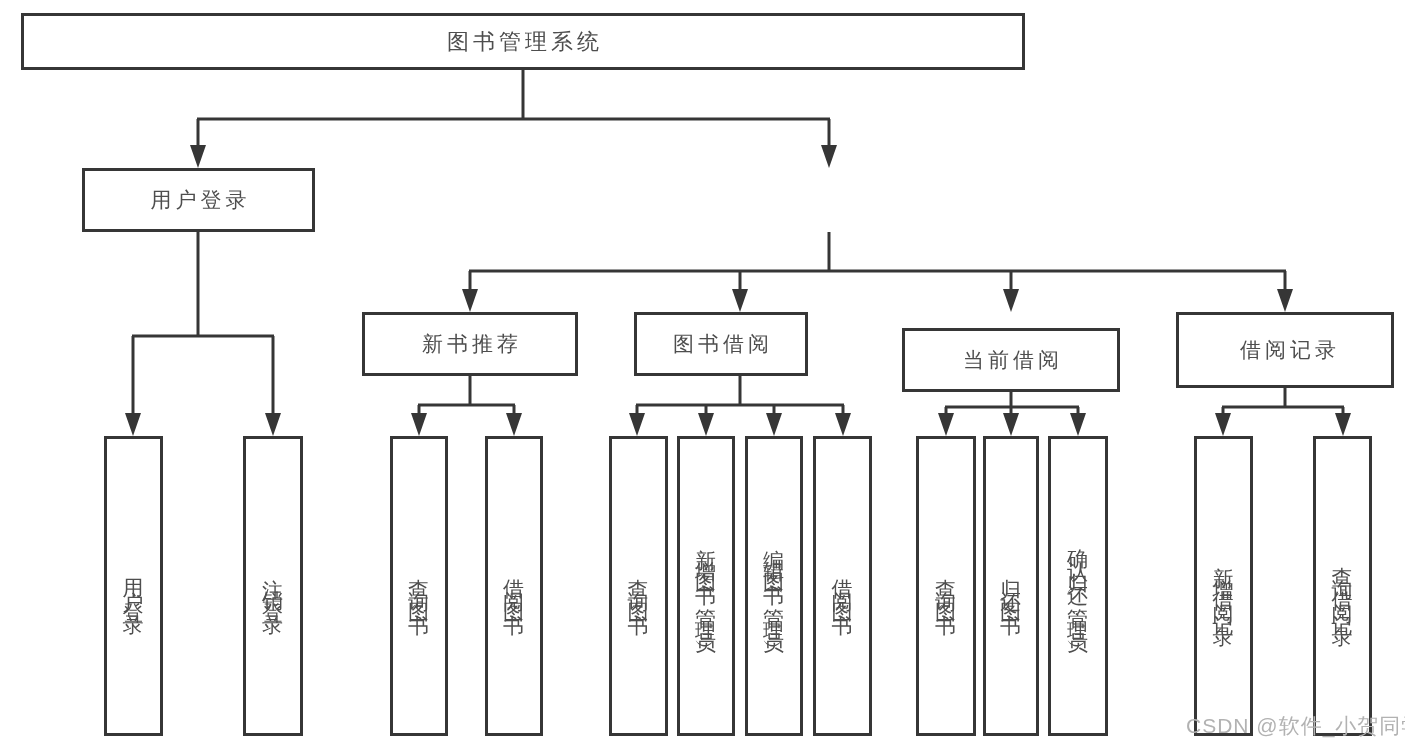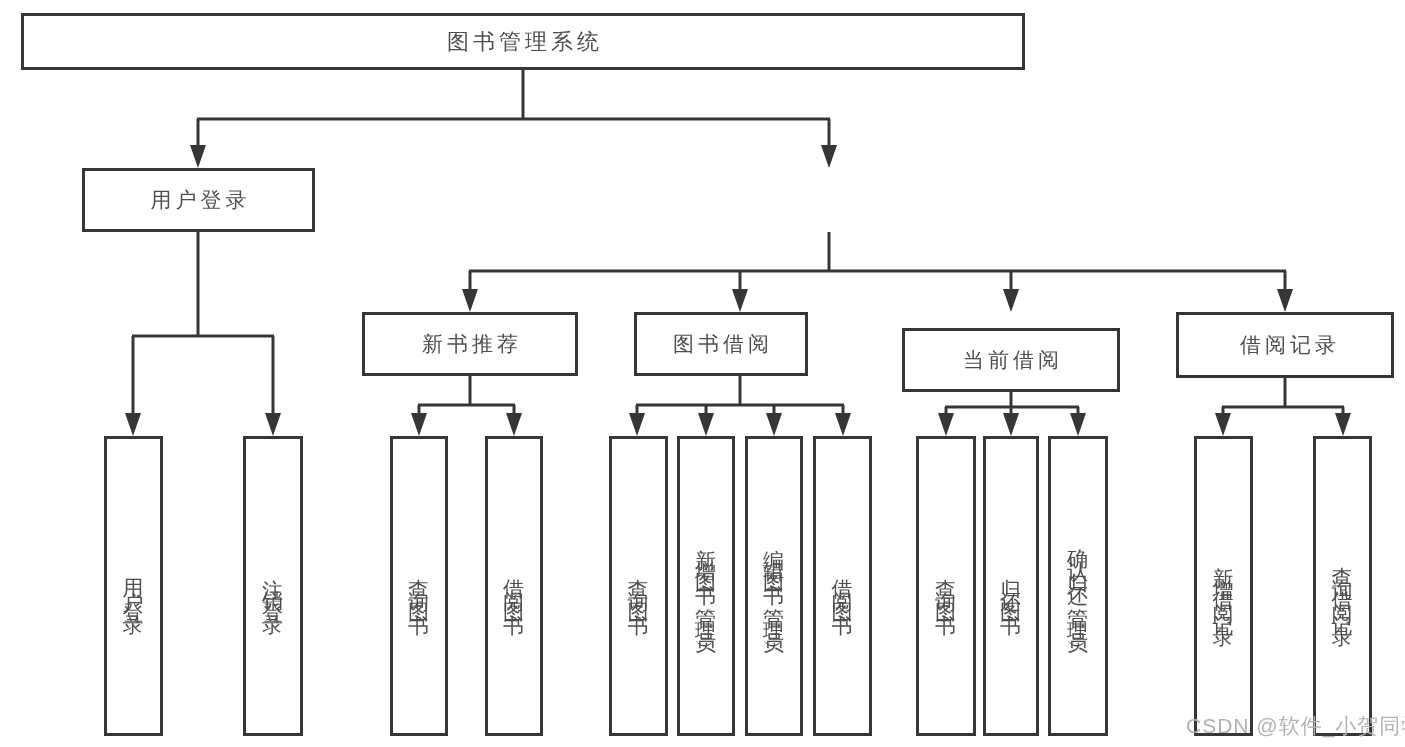--- a/index.html
+++ b/index.html
@@ -112,21 +112,21 @@
       <polygon points="1335,413 1351,413 1343,436" fill="#363636"></polygon>
     </svg>
 
   <div class="node hbox root" style="left:21px;top:13px;width:1004px;height:57px;">图书管理系统</div>
 
   <div class="node hbox" style="left:82px;top:168px;width:233px;height:64px;">用户登录</div>
 
   <div class="node hbox" style="left:362px;top:312px;width:216px;height:64px;">新书推荐</div>
   <div class="node hbox" style="left:634px;top:312px;width:174px;height:64px;">图书借阅</div>
   <div class="node hbox" style="left:902px;top:328px;width:218px;height:64px;">当前借阅</div>
-  <div class="node hbox" style="left:1176px;top:312px;width:218px;height:66px;padding-left:6px;">借阅记录</div>
+  <div class="node hbox" style="left:1176px;top:312px;width:218px;height:76px;padding-left:6px;">借阅记录</div>
 
   <div class="node vbox" style="left:104px;width:59px;">
     <span class="vlabel">用户登录</span>
   </div>
   <div class="node vbox" style="left:243px;width:60px;">
     <span class="vlabel">注销登录</span>
   </div>
 
   <div class="node vbox" style="left:390px;width:58px;">
     <span class="vlabel">查询图书</span>

